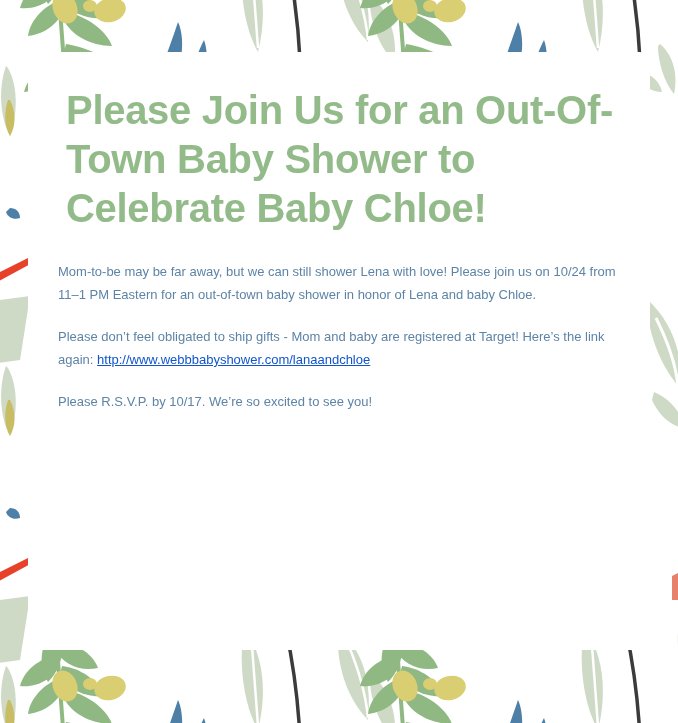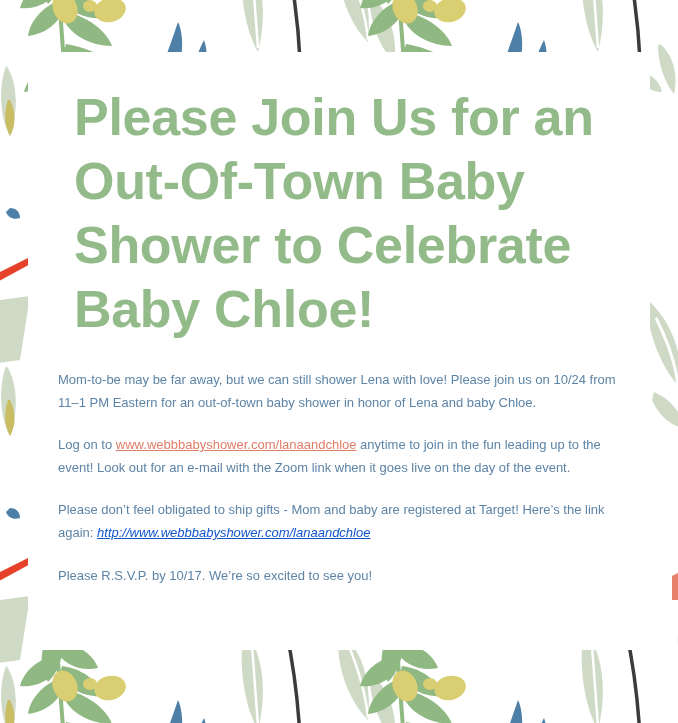--- a/index.html
+++ b/index.html
@@ -32,47 +32,46 @@
     top: 52px;
     width: 622px;
     height: 598px;
     background: #ffffff;
     border-radius: 10px 10px 0 0;
     z-index: 2;
     padding: 34px 34px 0 30px;
   }
 
   .invite-title {
-    font-size: 52px;
+    font-size: 40px;
     line-height: 1.23;
     font-weight: bold;
     color: #93bb8a;
     letter-spacing: -0.3px;
-    margin: 0 0 26px 16px;
+    margin: 0 0 26px 8px;
     max-width: 580px;
   }
 
   .invite-body { max-width: 566px; }
 
   .invite-para {
     font-size: 13px;
     line-height: 1.78;
     color: #5d84a6;
     margin: 0 0 19px 0;
   }
   .invite-para:last-child { margin-bottom: 0; }
 
   a.link-coral {
     color: #e07d67;
     text-decoration: underline;
   }
   a.link-blue {
     color: #1155cc;
     text-decoration: underline;
-    font-style: italic;
   }
 
   
   .rsvp-row {
     position: absolute;
     left: 30px;
     top: 527px;
     display: flex;
     gap: 26px;
   }
@@ -189,23 +188,20 @@
 <div class="invite-card">
 
   <h1 class="invite-title">Please Join Us for an Out-Of-Town Baby Shower to Celebrate Baby Chloe!</h1>
 
   <div class="invite-body">
 
     <p class="invite-para">
       <span>Mom-to-be may be far away, but we can still shower Lena with love! Please join us on 10/24 from 11–1 PM Eastern for an out-of-town baby shower in honor of Lena and baby Chloe.</span>
     </p>
 
-    <p class="invite-para">
-      <span>Log on to </span><a class="link-coral" href="#">www.webbbabyshower.com/lanaandchloe</a><span> anytime to join in the fun leading up to the event! Look out for an e-mail with the Zoom link when it goes live on the day of the event.</span>
-    </p>
 
     <p class="invite-para">
       <span>Please don’t feel obligated to ship gifts - Mom and baby are registered at Target! Here’s the link again: </span><a class="link-blue" href="#">http://www.webbbabyshower.com/lanaandchloe</a>
     </p>
 
     <p class="invite-para">Please R.S.V.P. by 10/17. We’re so excited to see you!</p>
 
   </div>
 </div>
 

